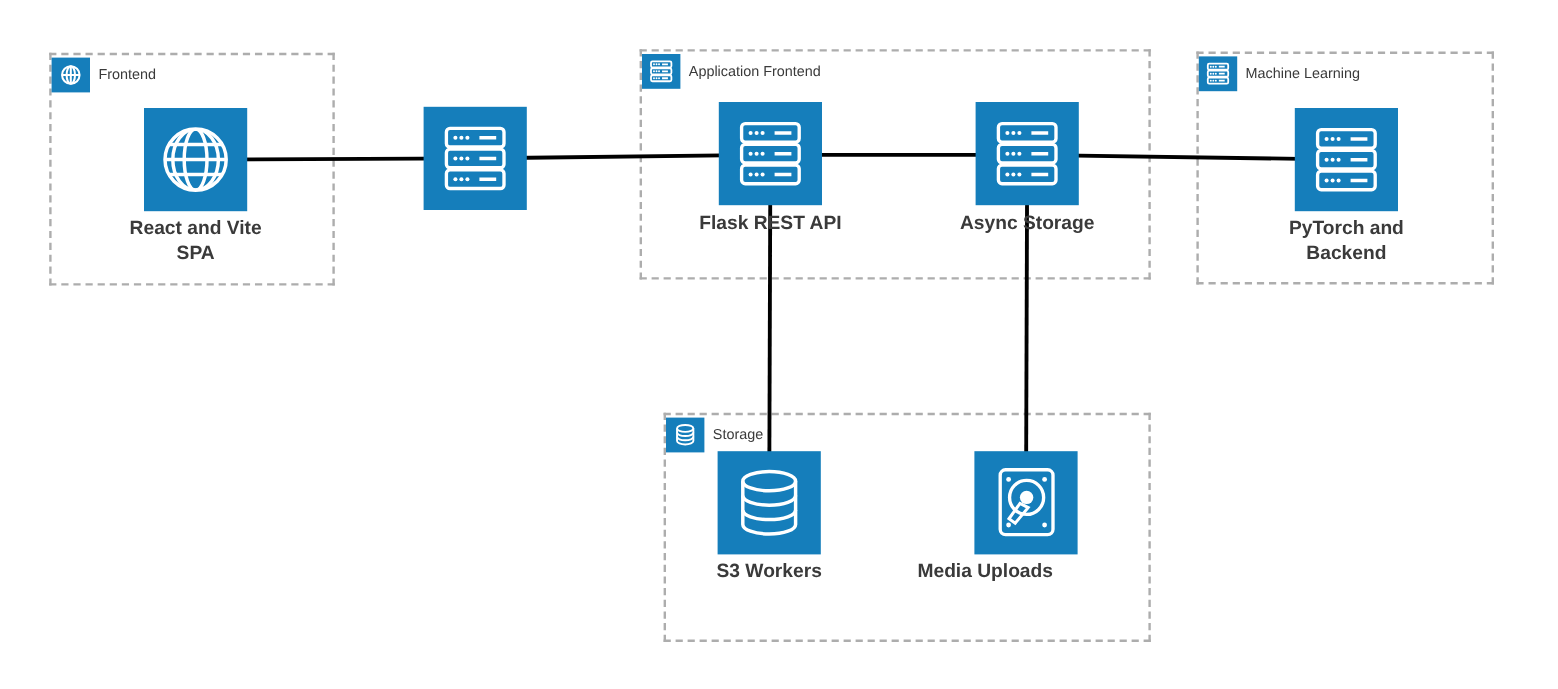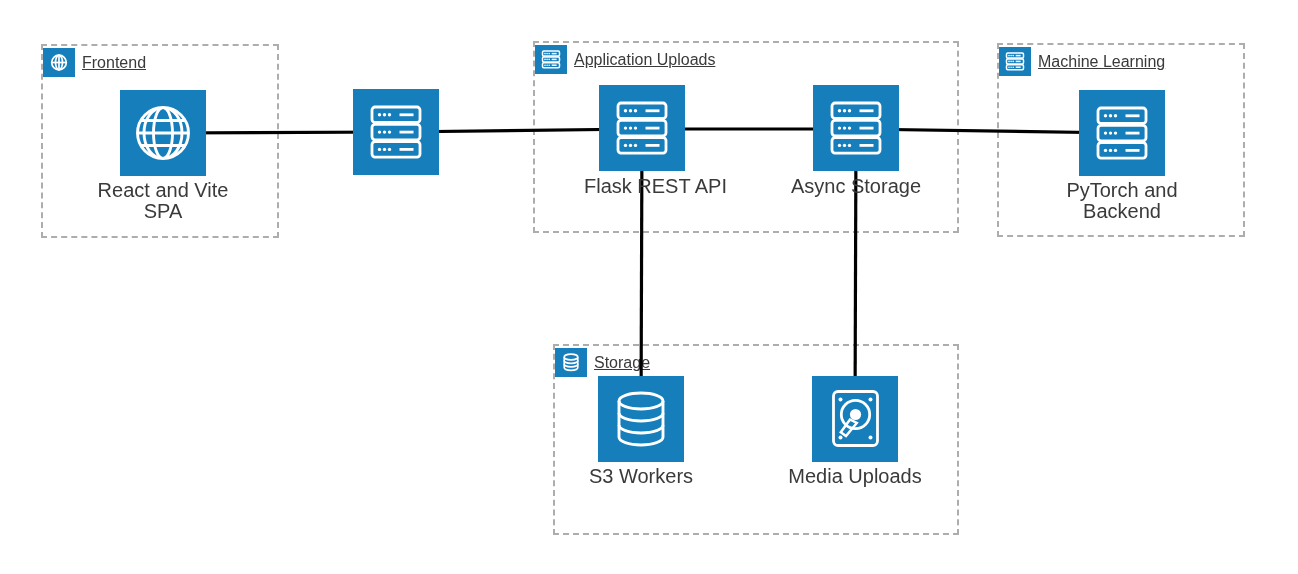--- a/index.html
+++ b/index.html
@@ -11,47 +11,47 @@
   
   .group{position:absolute;border:2px dashed var(--group-border,#adadad);box-sizing:border-box;z-index:0;background:transparent;}
   .g-frontend{left:41px;top:44px;width:238px;height:194px;}
   .g-infra{left:281px;top:44px;width:228px;height:194px;}
   .g-backend{left:533px;top:41px;width:426px;height:192px;}
   .g-ml{left:997px;top:43px;width:248px;height:194px;}
   .g-storage{left:553px;top:344px;width:406px;height:191px;}
   .badge{position:absolute;left:0px;top:2px;width:32px;height:29px;background:var(--node-fill,#157ebb);}
   .badge svg{display:block;width:100%;height:100%;}
   .group-label{
-    position:absolute;left:39px;top:6px;font-size:16px;line-height:21px;
-    color:var(--label,#3a3a3a);white-space:nowrap;text-decoration:underline;
+    position:absolute;left:39px;top:6px;font-size:12px;line-height:21px;
+    color:var(--label,#3a3a3a);white-space:nowrap;
   }
   
   #edges{position:absolute;left:0;top:0;z-index:1;}
   #edges line{stroke:var(--edge,#000);stroke-width:3.2;}
   
   .node{position:absolute;width:86px;height:86px;background:var(--node-fill,#157ebb);z-index:2;}
   .node svg{display:block;width:100%;height:100%;}
   .n-react{left:120px;top:90px;}
   .n-docker{left:353px;top:89px;}
   .n-flask{left:599px;top:85px;}
   .n-async{left:813px;top:85px;}
   .n-pytorch{left:1079px;top:90px;}
   .n-s3{left:598px;top:376px;}
   .n-media{left:812px;top:376px;}
   .node-label{
     position:absolute;width:170px;text-align:center;z-index:2;
-    font-size:20px;line-height:21px;color:var(--label,#3a3a3a);white-space:pre-line;
+    font-size:16px;line-height:21px;color:var(--label,#3a3a3a);white-space:pre-line;font-weight:bold;
   }
   .l-react{left:78px;top:180px;}
   .l-docker{left:311px;top:179px;}
-  .l-flask{left:557px;top:176px;text-align:right;}
+  .l-flask{left:557px;top:176px;}
   .l-async{left:771px;top:176px;}
   .l-pytorch{left:1037px;top:180px;}
   .l-s3{left:556px;top:466px;}
-  .l-media{left:770px;top:466px;}
+  .l-media{left:736px;top:466px;}
   
   .ic{stroke:var(--icon-stroke,#fff);fill:none;}
   .ic-fill{fill:var(--icon-stroke,#fff);stroke:none;}
 </style>
 </head>
 <body>
 
 <div class="canvas">
 
   <div class="group g-frontend">
@@ -86,21 +86,21 @@
             <circle cx="14.2" cy="8.6" r="0.8"></circle>
           <circle cx="10" cy="14.4" r="0.8"></circle>
             <circle cx="12.1" cy="14.4" r="0.8"></circle>
             <circle cx="14.2" cy="14.4" r="0.8"></circle>
           <circle cx="10" cy="20.2" r="0.8"></circle>
             <circle cx="12.1" cy="20.2" r="0.8"></circle>
             <circle cx="14.2" cy="20.2" r="0.8"></circle>
         </g>
       </svg>
     </div>
-    <div class="group-label">Application Uploads</div>
+    <div class="group-label">Application Frontend</div>
   </div>
 
   <div class="group g-ml">
     <div class="badge">
       <svg viewBox="0 0 32 29">
         <g class="ic" stroke-width="1.5">
           <rect x="7.5" y="6.1" width="17" height="5" rx="1.2"></rect>
           <rect x="7.5" y="11.9" width="17" height="5" rx="1.2"></rect>
           <rect x="7.5" y="17.7" width="17" height="5" rx="1.2"></rect>
           <line x1="16.7" y1="8.6" x2="21.6" y2="8.6"></line>

